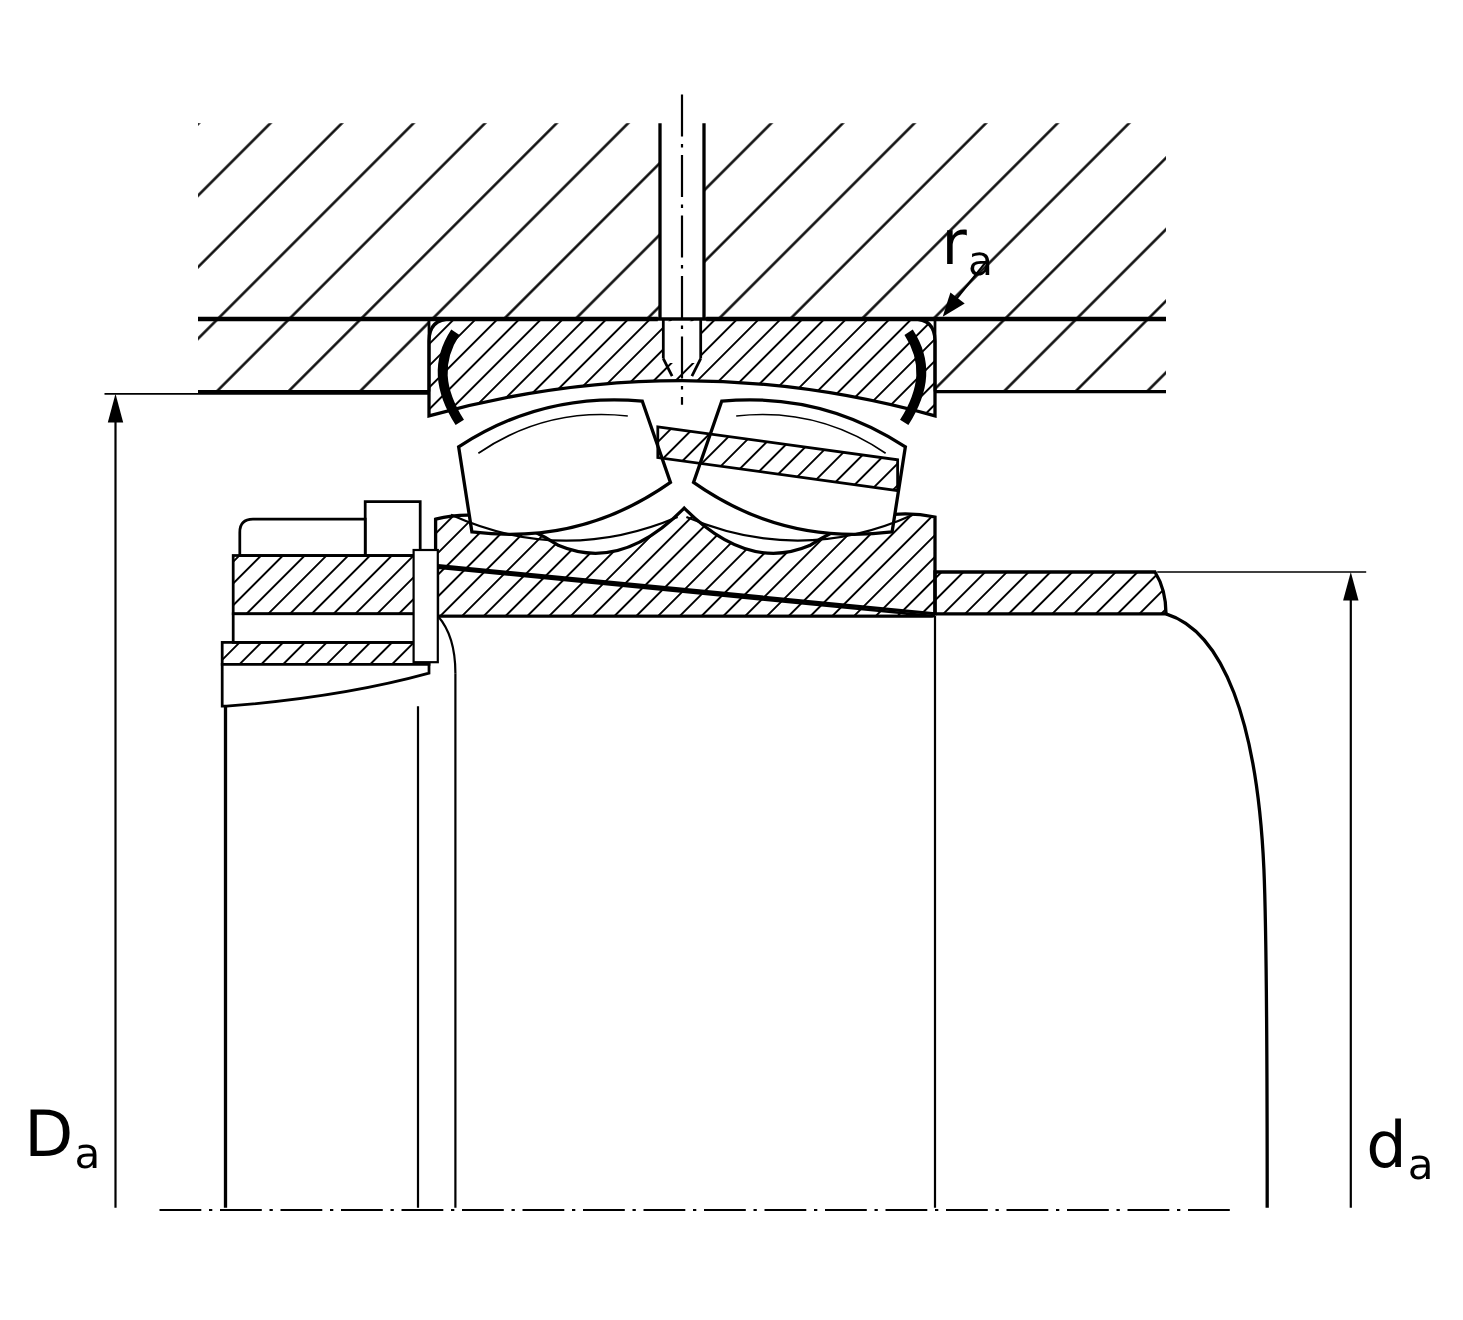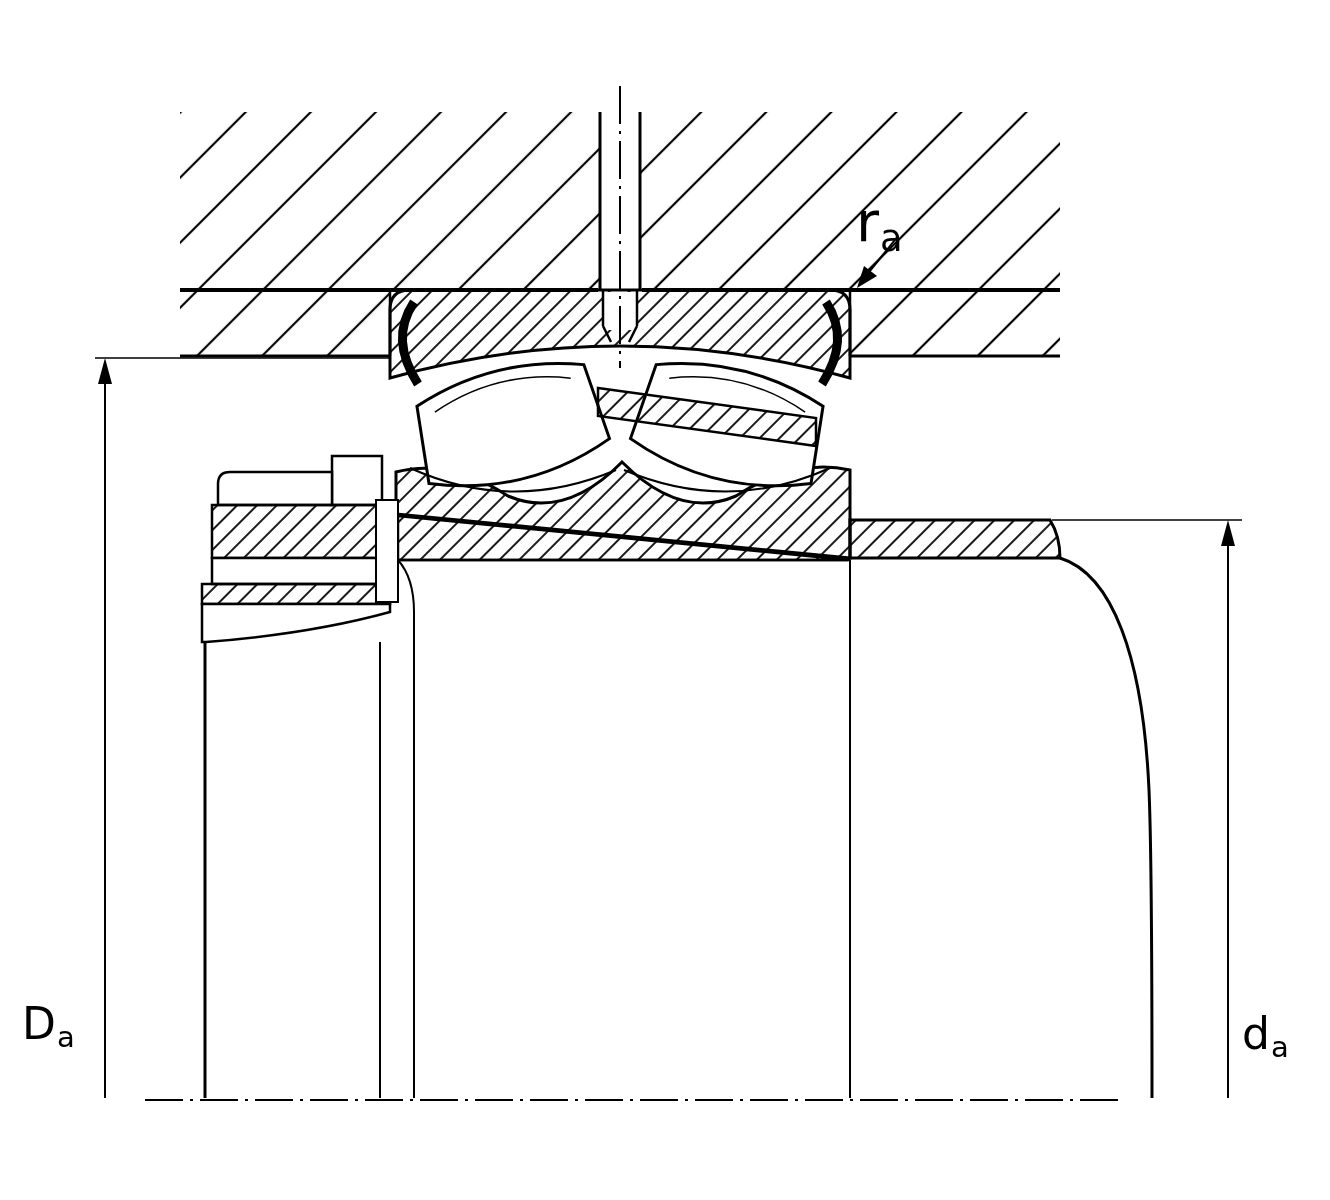--- a/index.html
+++ b/index.html
@@ -7,21 +7,21 @@
     position:relative;
     width:1330px;height:1200px;
     background:#ffffff;
     font-family:"DejaVu Sans", sans-serif;
     color:#000;
     overflow:hidden;
   }
   .canvas svg{position:absolute;left:0;top:0;}
   .dim-label{
     position:absolute;
-    font-size:44px;
+    font-size:58px;
     line-height:1;
     letter-spacing:1px;
     user-select:none;
     white-space:nowrap;
   }
   .dim-label sub{
     font-size:0.66em;
     vertical-align:-0.28em;
   }
   #label-Da{left:22px;top:1002px;}

